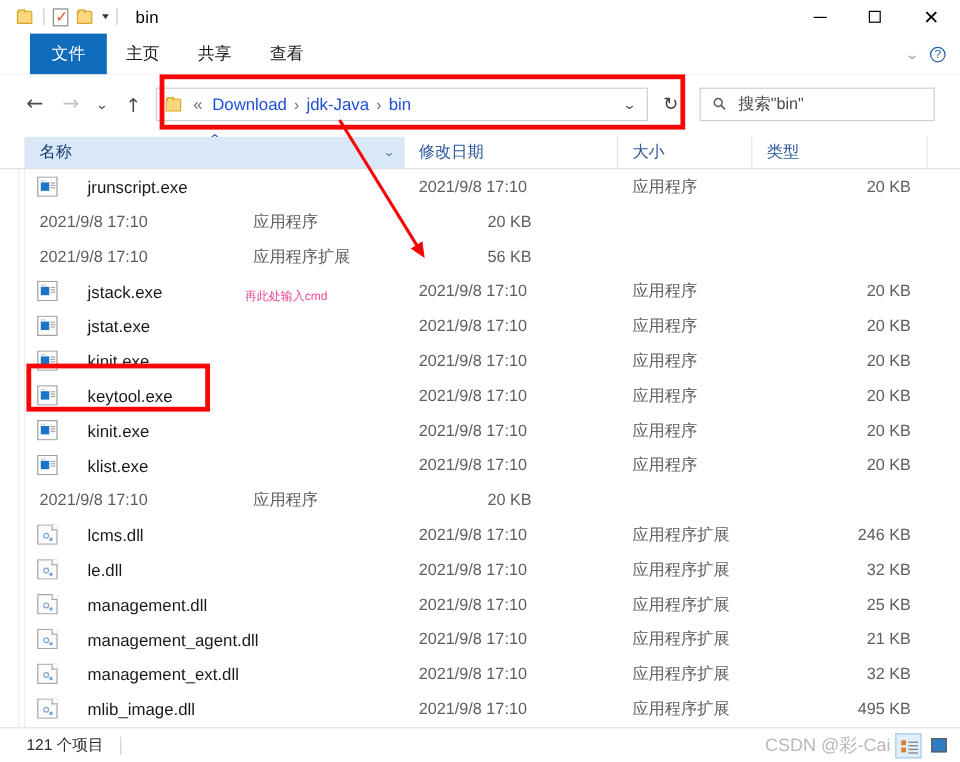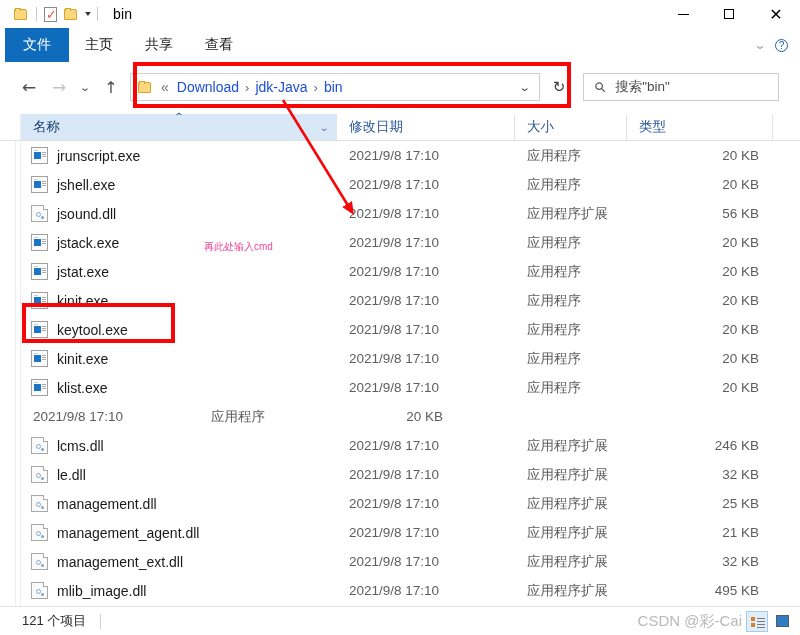--- a/index.html
+++ b/index.html
@@ -141,21 +141,21 @@
     left: 0; top: 28px;
     width: 800px;
     height: 34px;
     background: #ffffff;
     border-bottom: 1px solid #dcdcdc;
   }
   .tabs {
     display: flex;
     align-items: stretch;
     height: 34px;
-    padding-left: 5px;
+    padding-left: 25px;
   }
   .tab {
     display: flex;
     align-items: center;
     justify-content: center;
     padding: 0 16px;
     font-size: 14px;
     color: #1a1a1a;
     height: 34px;
     box-sizing: border-box;
@@ -356,21 +356,21 @@
     color: #1a1a1a;
     display: flex;
     align-items: center;
     white-space: nowrap;
     overflow: hidden;
   }
   .cell.name { width: 316px; padding-left: 10px; }
   .cell.date { width: 178px; padding-left: 12px; color: #5d5d5d; font-size: 13.5px;}
   .cell.type { width: 146px; padding-left: 12px; color: #5d5d5d; font-size: 13.5px;}
   .cell.size { width: 112px; padding-right: 14px; color: #5d5d5d; font-size: 13.5px; justify-content: flex-end;}
-  .fname { margin-left: 9px; }
+  .fname { margin-left: 25px; }
 
   
   .ico { width: 17px; height: 17px; position: relative; flex: none;}
   .ico.exe {
     border: 1px solid #a0a0a0;
     background: #fdfdfd;
     box-sizing: border-box;
   }
   .ico.exe::before {
     content: "";
@@ -613,34 +613,26 @@
         <div class="cell name">
           <span class="ico exe"></span>
           <span class="fname">jrunscript.exe</span>
         </div>
         <div class="cell date">2021/9/8 17:10</div>
         <div class="cell type">应用程序</div>
         <div class="cell size">20 KB</div>
       </div>
       <div class="row">
         <div class="strip"></div>
-        <div class="cell name">
-          <span class="ico exe"></span>
-          <span class="fname">jshell.exe</span>
-        </div>
-        <div class="cell date">2021/9/8 17:10</div>
-        <div class="cell type">应用程序</div>
-        <div class="cell size">20 KB</div>
-      </div>
-      <div class="row">
-        <div class="strip"></div>
-        <div class="cell name">
-          <span class="ico dll"></span>
-          <span class="fname">jsound.dll</span>
-        </div>
+        <div class="cell date">2021/9/8 17:10</div>
+        <div class="cell type">应用程序</div>
+        <div class="cell size">20 KB</div>
+      </div>
+      <div class="row">
+        <div class="strip"></div>
         <div class="cell date">2021/9/8 17:10</div>
         <div class="cell type">应用程序扩展</div>
         <div class="cell size">56 KB</div>
       </div>
       <div class="row">
         <div class="strip"></div>
         <div class="cell name">
           <span class="ico exe"></span>
           <span class="fname">jstack.exe</span>
         </div>

